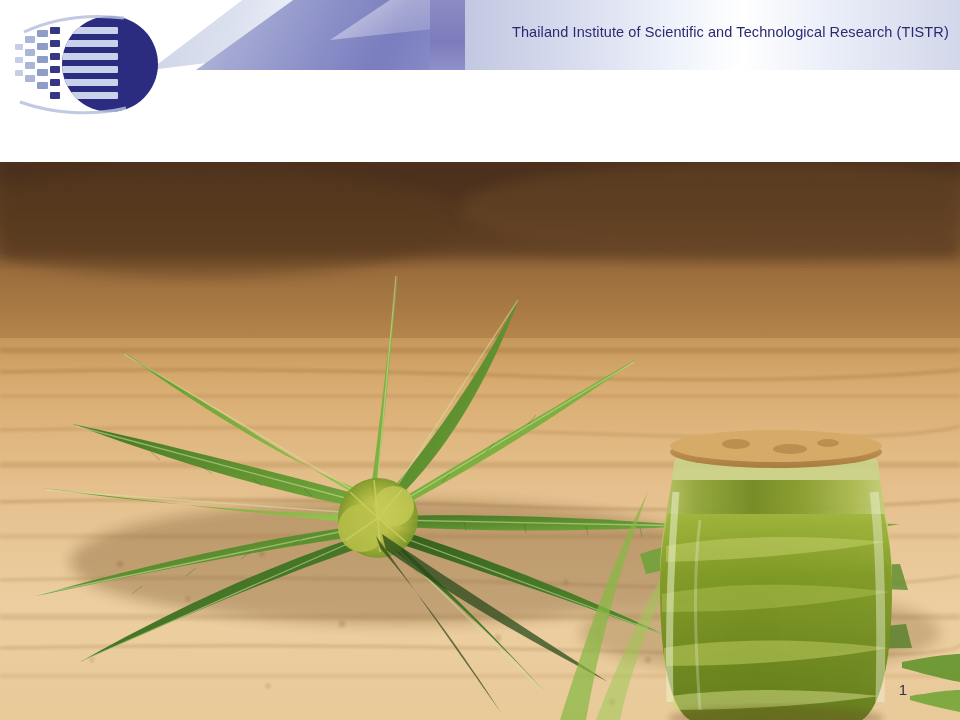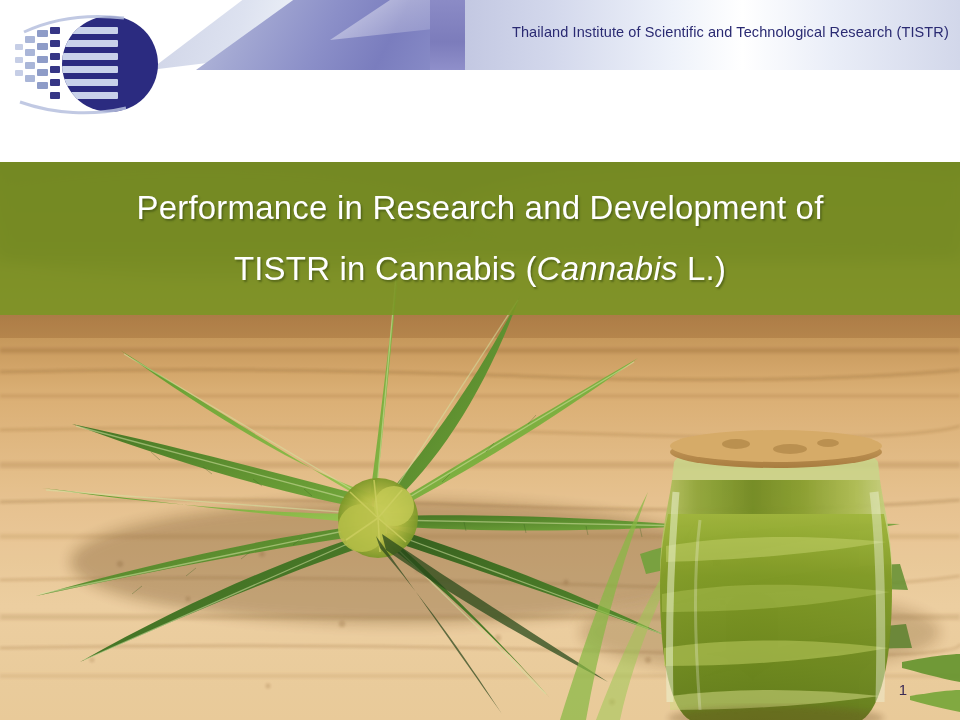--- a/index.html
+++ b/index.html
@@ -460,22 +460,16 @@
             <rect x="1" y="58" width="8" height="6" rx="1"></rect>
           </g>
 
           <path d="M10 20 C40 6 76 2 110 6" stroke="#b6c0de" stroke-width="3" fill="none" opacity="0.85"></path>
           <path d="M6 90 C40 102 78 104 112 96" stroke="#b6c0de" stroke-width="3" fill="none" opacity="0.85"></path>
         </svg>
       </div>
     </div>
   </div>
 
-  <div class="title-band">
-    <div class="title-line first">Performance in Research and Development of</div>
-    <div class="title-line">
-      <span>TISTR in Cannabis (</span><span class="title-italic">Cannabis</span><span>  L.)</span>
-    </div>
-  </div>
 
   <div class="page-number">1</div>
 
 </div>
 
 </body></html>

